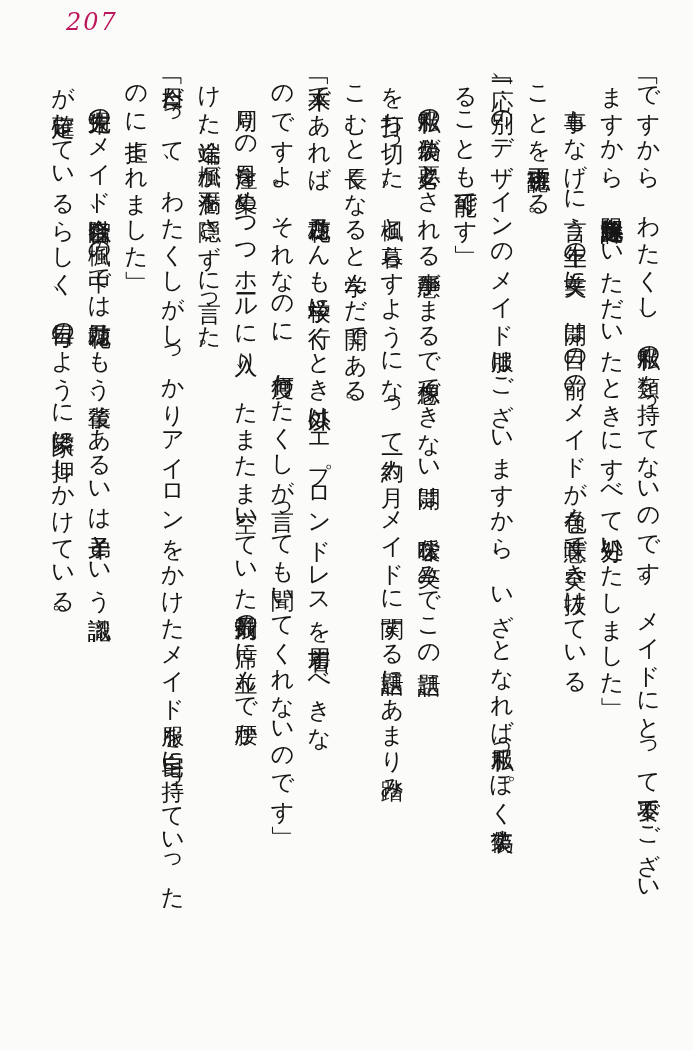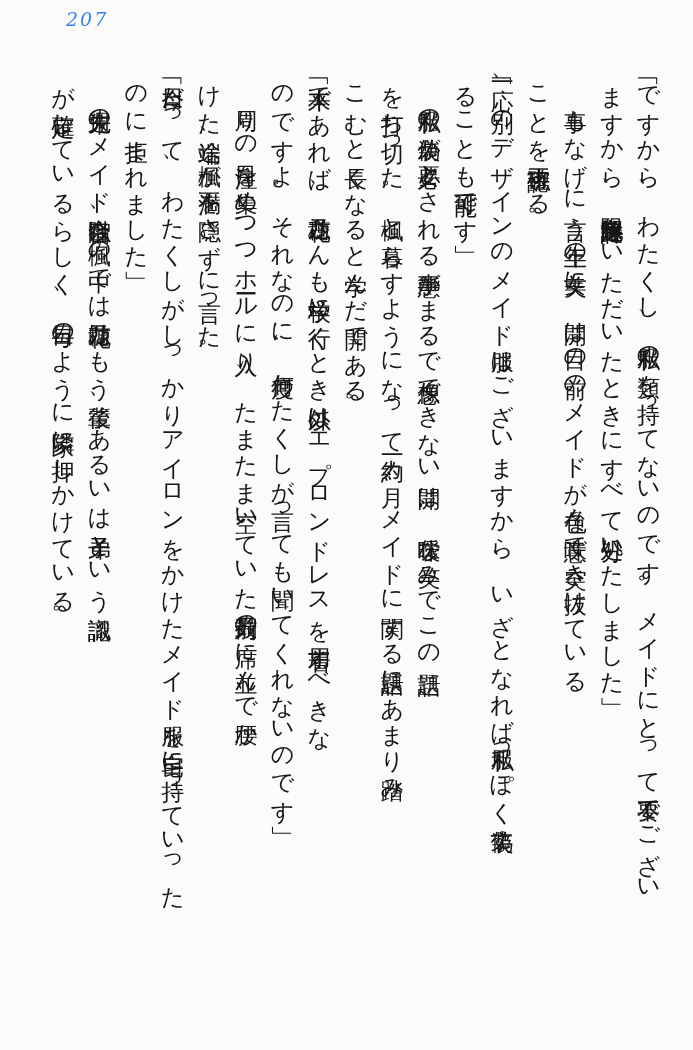--- a/index.html
+++ b/index.html
@@ -14,23 +14,23 @@
     position: relative;
     width: 693px;
     height: 1050px;
     background: #fbfbf9;
     font-family: "DejaVu Serif", "Liberation Serif", serif;
   }
   .page-number {
     position: absolute;
     top: 8px;
     left: 66px;
-    font-size: 19px;
+    font-size: 24px;
     font-style: italic;
-    color: #3b82f6;
+    color: #be185d;
     letter-spacing: 2px;
     font-family: "DejaVu Serif", "Liberation Serif", serif;
   }
   .text-block {
     position: absolute;
     top: 70px;
     right: 26px;
     height: 896px;
     writing-mode: vertical-rl;
     text-orientation: mixed;

